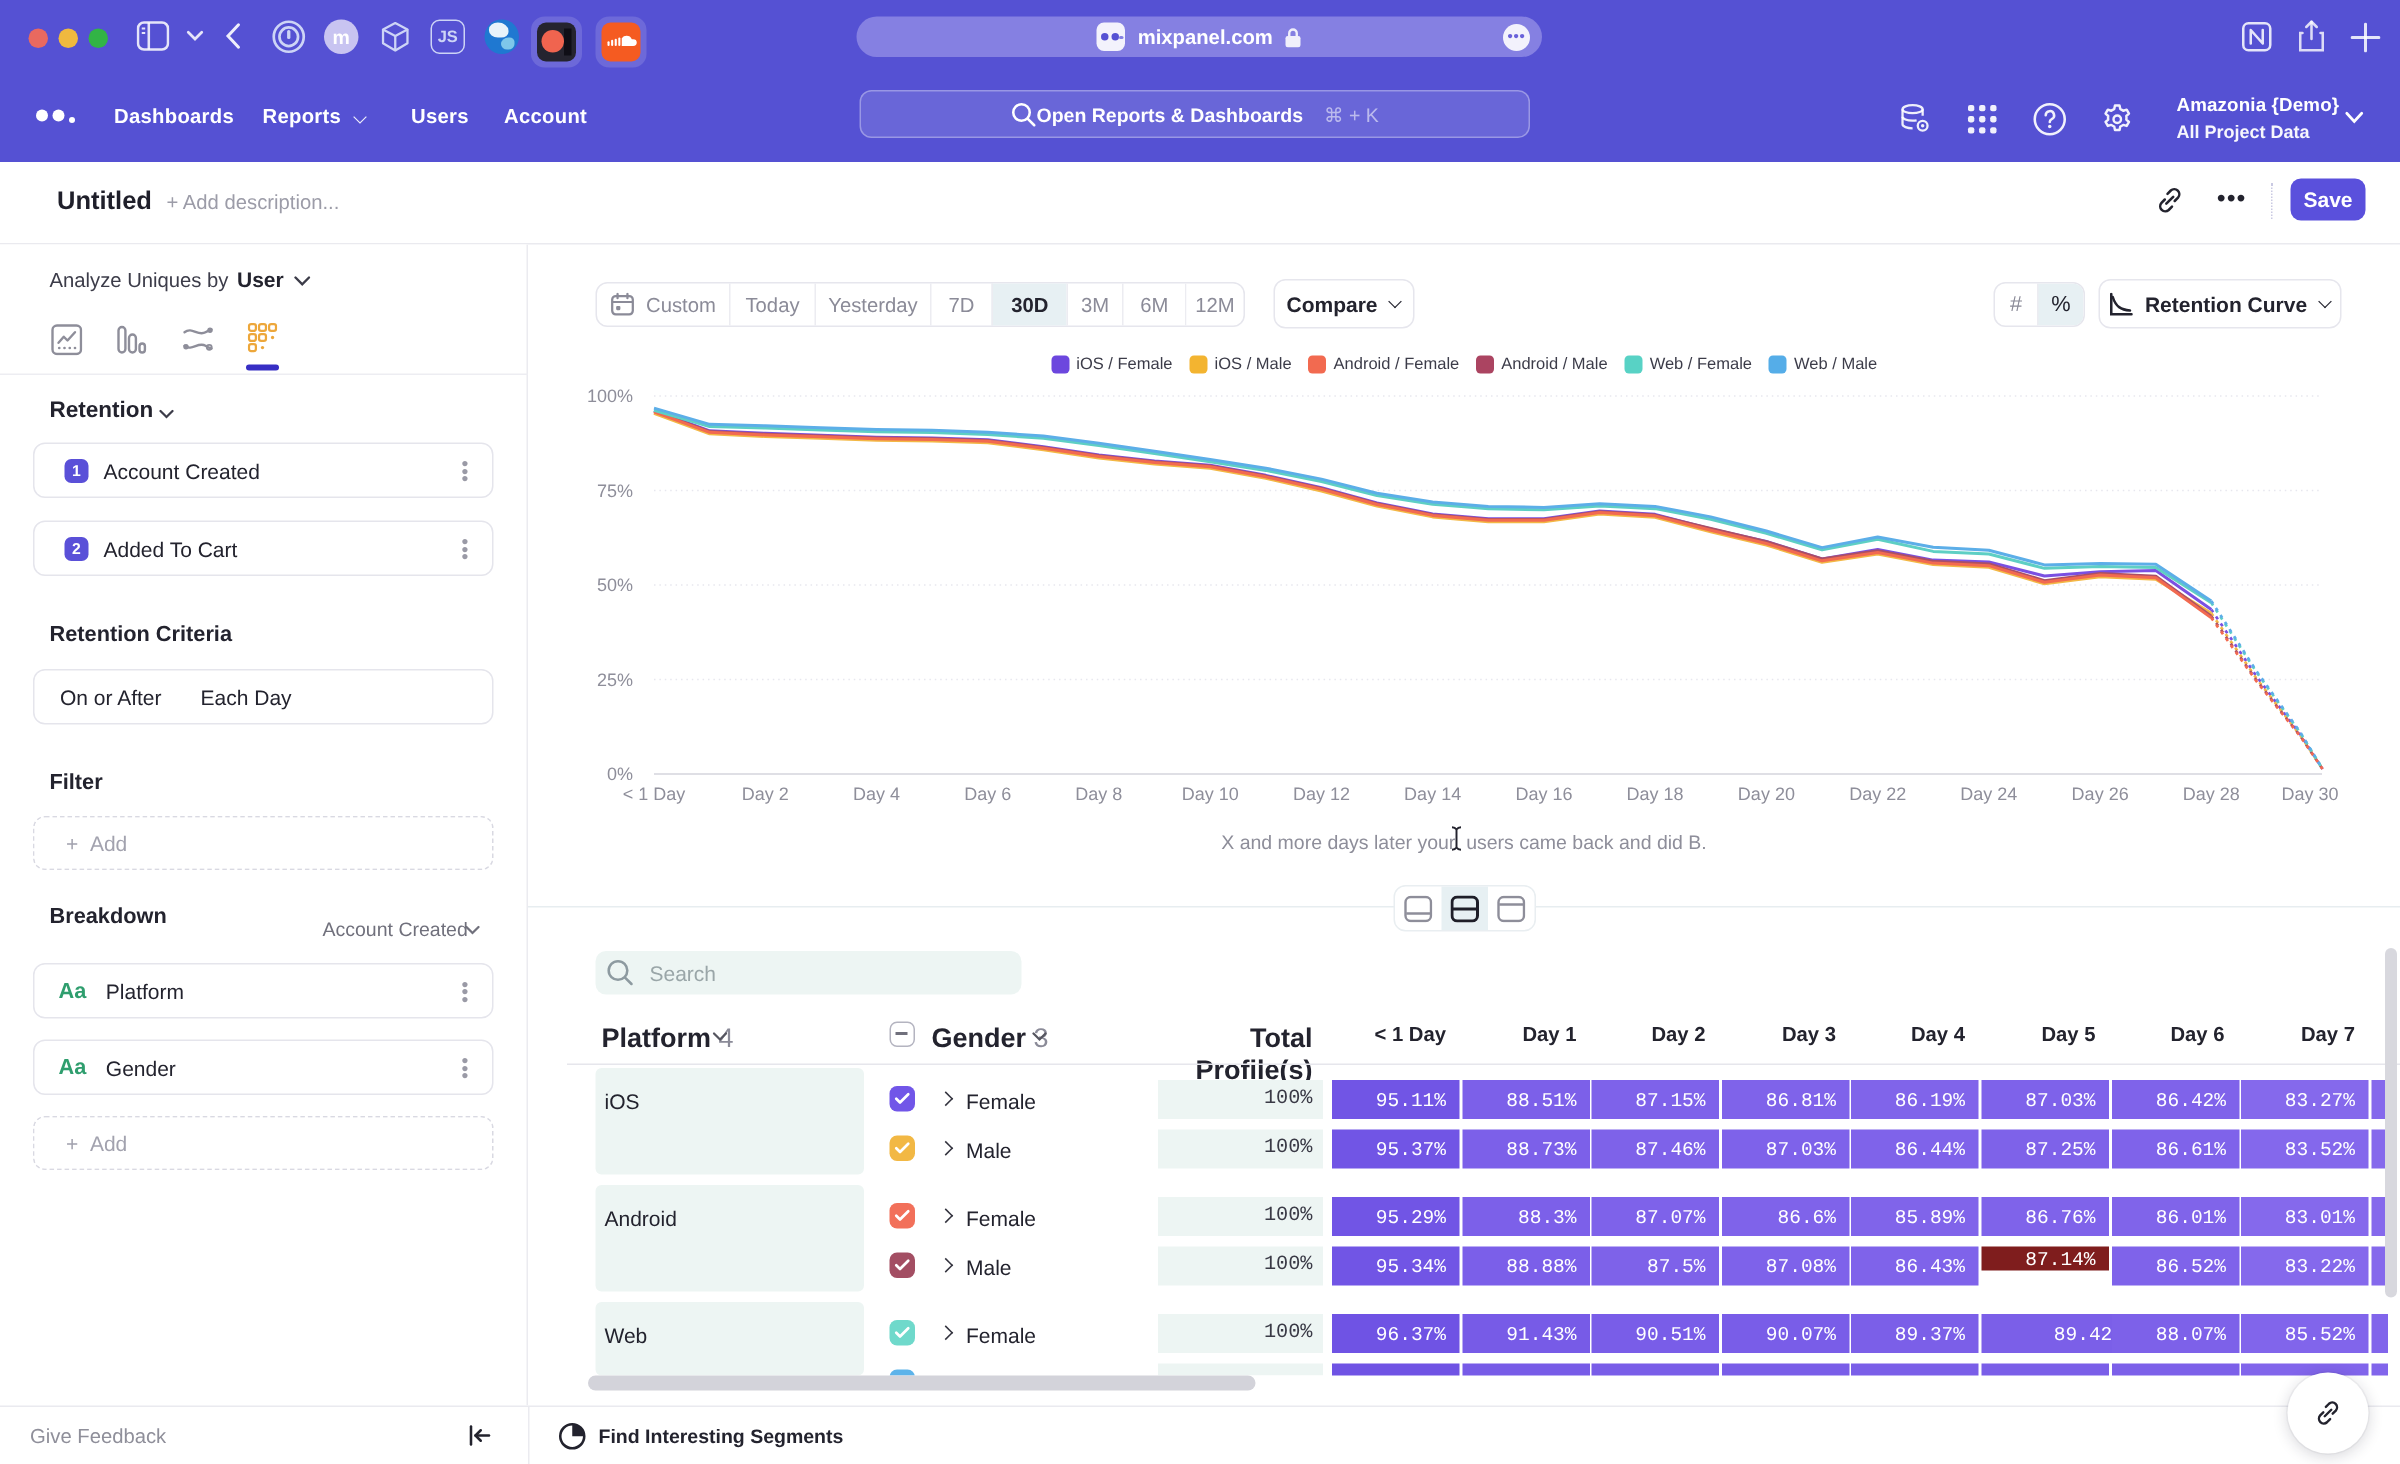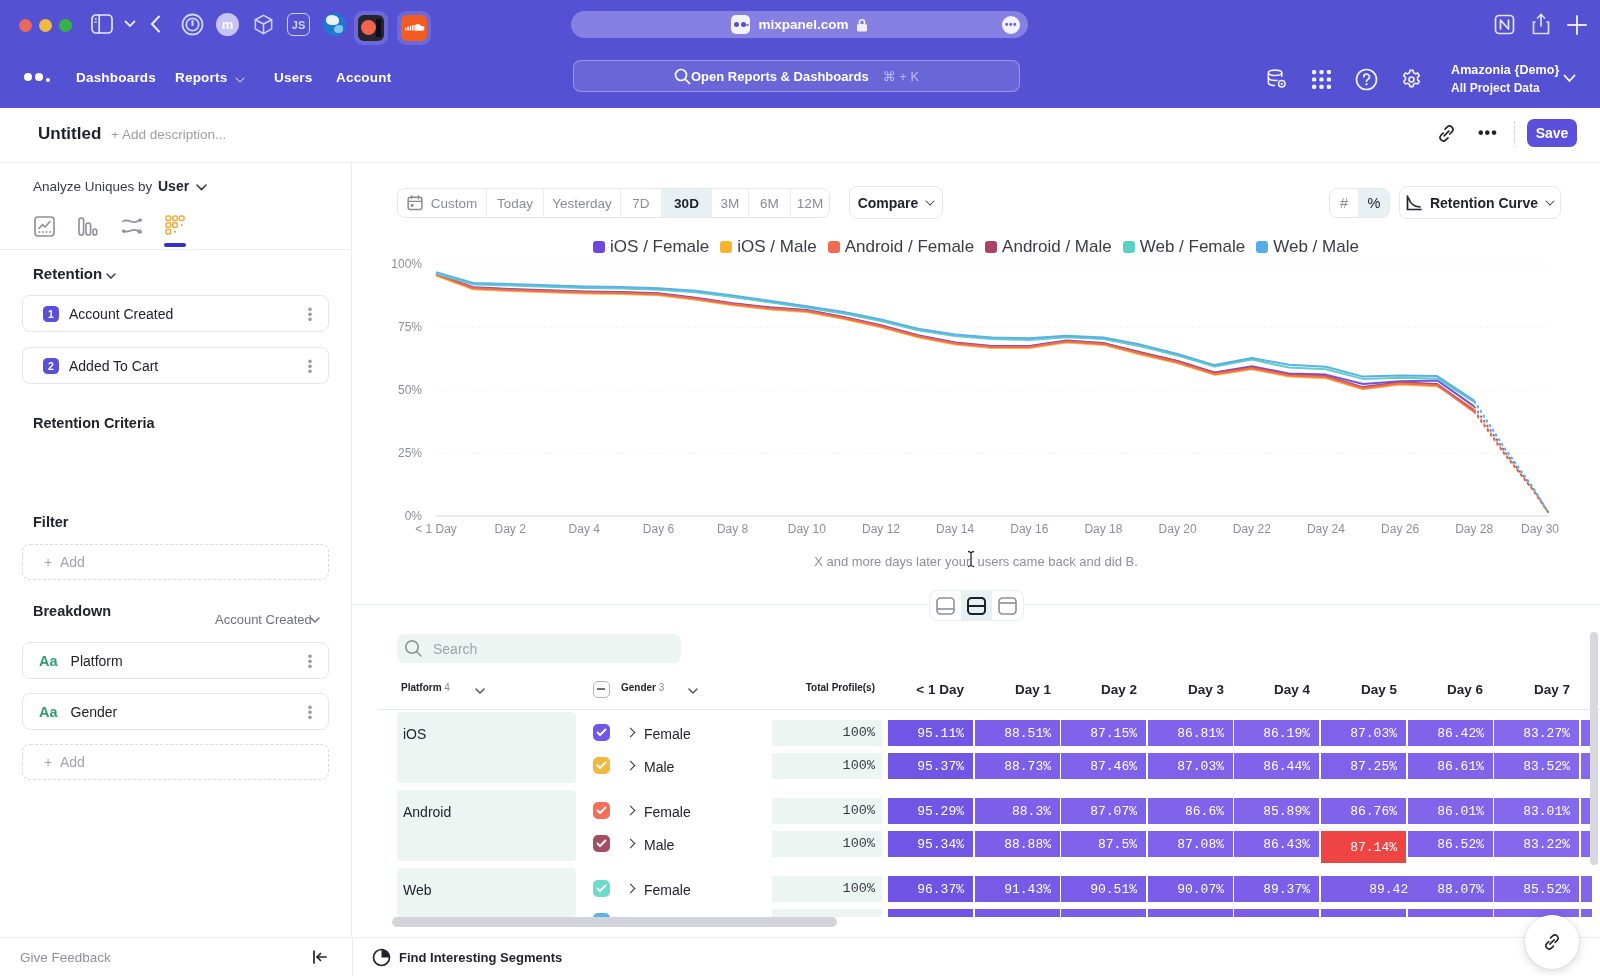--- a/index.html
+++ b/index.html
@@ -48,21 +48,21 @@
   
   .cell { position:absolute; color:#fff; font-family:"Liberation Mono", monospace; font-size:13px;
     display:flex; align-items:center; justify-content:flex-end; padding-right:9px; }
   .shim { position:absolute; background:#edf5f3; }
   .totaltxt { position:absolute; width:100px; font-family:"Liberation Mono", monospace; font-size:13.5px;
     color:#3a3a46; text-align:right; }
   .ckbox { position:absolute; width:17px; height:17px; border-radius:5px; }
   .rowchev { position:absolute; width:7px; height:7px; border-right:1.7px solid #33333e;
     border-top:1.7px solid #33333e; transform:rotate(45deg); }
   .rowlbl { position:absolute; font-size:14px; color:#23232e; }
-  .colhdr { position:absolute; font-size:10px; font-weight:700; color:#23232e; }
+  .colhdr { position:absolute; font-size:18px; font-weight:700; color:#23232e; }
   .dayhdr { position:absolute; width:84px; text-align:right; padding-right:8px; font-size:13.5px; font-weight:700; color:#23232e; }
   
   #bbar { position:absolute; left:0; top:937px; width:1600px; height:39px; background:#fff;
     border-top:1px solid #eaeaef; }
 </style>
 </head>
 <body>
 <div id="page">
 
 <div id="chrome">
@@ -286,20 +286,24 @@
     <div class="badge">1</div>
         <div class="sctext">Account Created</div>
     <div class="kebab">•<br>•<br>•</div>
   </div>
   <div class="scard" style="top:184px">
     <div class="badge">2</div>
         <div class="sctext">Added To Cart</div>
     <div class="kebab">•<br>•<br>•</div>
   </div>
   <div class="shead" style="top:252px">Retention Criteria</div>
+  <div class="scard" style="top:283px">
+    <div class="sctext" style="margin-left:17px;font-size:14px">On or After</div>
+    <div class="sctext" style="margin-left:26px">Each Day</div>
+  </div>
   <div class="shead" style="top:351px">Filter</div>
   <div class="scard-dash" style="top:381px">
         <span style="margin-left:21px">+&nbsp;&nbsp;Add</span>
       </div>
   <div class="shead" style="top:440px">Breakdown</div>
   <div class="abs" style="left:215px;top:449px;font-size:13px;color:#70707c">Account Created</div>
   <svg class="abs" style="left:310px;top:454px" width="10" height="7" viewBox="0 0 10 7">
     <path d="M1 1 L5 5 L9 1" fill="none" stroke="#70707c" stroke-width="1.5" stroke-linecap="round"></path>
   </svg>
   <div class="scard" style="top:479px">
@@ -342,21 +346,21 @@
   <div class="segitem" style="width:32px;padding:0;justify-content:center;background:#e7f0f3;color:#23232e;font-size:14.5px">%</div>
 </div>
 <div class="seg" style="left:1399px;top:186px;width:162px;height:33px;border-radius:8px;color:#23232e;font-weight:600;justify-content:center">
   <div style="display:flex;align-items:center">
     <svg width="16" height="16" viewBox="0 0 16 16" style="margin-right:8px">
       <path d="M1.5 1 V14.5 H15" fill="none" stroke="#23232e" stroke-width="1.7" stroke-linecap="round"></path>
       <path d="M2.5 3 C4.5 9.5, 8 11.5, 14 12" fill="none" stroke="#23232e" stroke-width="1.7" stroke-linecap="round"></path>
     </svg>Retention Curve<span class="chev" style="border-width:1.5px;margin-left:8px"></span></div>
 </div>
 
-<div class="abs" style="left:352px;top:237px;width:1248px;display:flex;justify-content:center;gap:11px;font-size:17px;color:#3c3c49">
+<div class="abs" style="left:352px;top:237px;width:1248px;display:flex;justify-content:center;gap:11px;font-size:11px;color:#3c3c49">
   <span style="display:flex;align-items:center"><span style="width:12px;height:12px;border-radius:3px;background:#6c47de;margin-right:5px"></span>iOS / Female</span>
   <span style="display:flex;align-items:center"><span style="width:12px;height:12px;border-radius:3px;background:#f3b430;margin-right:5px"></span>iOS / Male</span>
   <span style="display:flex;align-items:center"><span style="width:12px;height:12px;border-radius:3px;background:#f26a50;margin-right:5px"></span>Android / Female</span>
   <span style="display:flex;align-items:center"><span style="width:12px;height:12px;border-radius:3px;background:#ab4461;margin-right:5px"></span>Android / Male</span>
   <span style="display:flex;align-items:center"><span style="width:12px;height:12px;border-radius:3px;background:#58d2c5;margin-right:5px"></span>Web / Female</span>
   <span style="display:flex;align-items:center"><span style="width:12px;height:12px;border-radius:3px;background:#55ade8;margin-right:5px"></span>Web / Male</span>
 </div>
 <svg id="chartsvg" width="1248" height="300" viewBox="0 0 1248 300" font-family="Liberation Sans, sans-serif">
 <text x="70" y="23" text-anchor="end" font-size="12" fill="#8e8e9a">100%</text>
 <line x1="84" y1="19" x2="1196" y2="19" stroke="#e7e7ee" stroke-width="1" stroke-dasharray="1,2.6"></line>
@@ -500,21 +504,21 @@
 <div class="cell" style="left:1234px;top:798px;width:85px;height:26px;background:#8064ea">85.89%</div>
 <div class="cell" style="left:1321px;top:798px;width:85px;height:26px;background:#7f63ea">86.76%</div>
 <div class="cell" style="left:1408px;top:798px;width:85px;height:26px;background:#8064ea">86.01%</div>
 <div class="cell" style="left:1494px;top:798px;width:85px;height:26px;background:#8569ec">83.01%</div>
 <div class="cell" style="left:1581px;top:798px;width:11px;height:26px;background:#8569ec"></div>
 <div class="cell" style="left:888px;top:831px;width:85px;height:26px;background:#7155e5">95.34%</div>
 <div class="cell" style="left:975px;top:831px;width:85px;height:26px;background:#7b5fe9">88.88%</div>
 <div class="cell" style="left:1061px;top:831px;width:85px;height:26px;background:#7e62e9">87.5%</div>
 <div class="cell" style="left:1148px;top:831px;width:85px;height:26px;background:#7e62ea">87.08%</div>
 <div class="cell" style="left:1234px;top:831px;width:85px;height:26px;background:#7f63ea">86.43%</div>
-<div class="cell" style="left:1321px;top:831px;width:85px;height:32px;background:#ef4444">87.14%</div>
+<div class="cell" style="left:1321px;top:831px;width:85px;height:16px;background:#7f1d1d">87.14%</div>
 <div class="cell" style="left:1408px;top:831px;width:85px;height:26px;background:#7f63ea">86.52%</div>
 <div class="cell" style="left:1494px;top:831px;width:85px;height:26px;background:#8569ec">83.22%</div>
 <div class="cell" style="left:1581px;top:831px;width:11px;height:26px;background:#8569ec"></div>
 <div class="cell" style="left:888px;top:876px;width:85px;height:26px;background:#6f53e4">96.37%</div>
 <div class="cell" style="left:975px;top:876px;width:85px;height:26px;background:#775be7">91.43%</div>
 <div class="cell" style="left:1061px;top:876px;width:85px;height:26px;background:#795de8">90.51%</div>
 <div class="cell" style="left:1148px;top:876px;width:85px;height:26px;background:#795de8">90.07%</div>
 <div class="cell" style="left:1234px;top:876px;width:85px;height:26px;background:#7b5fe8">89.37%</div>
 <div class="cell" style="left:1321px;top:876px;width:104px;height:26px;background:#7b5fe8">89.42%</div>
 <div class="cell" style="left:1408px;top:876px;width:85px;height:26px;background:#7d61e9">88.07%</div>

